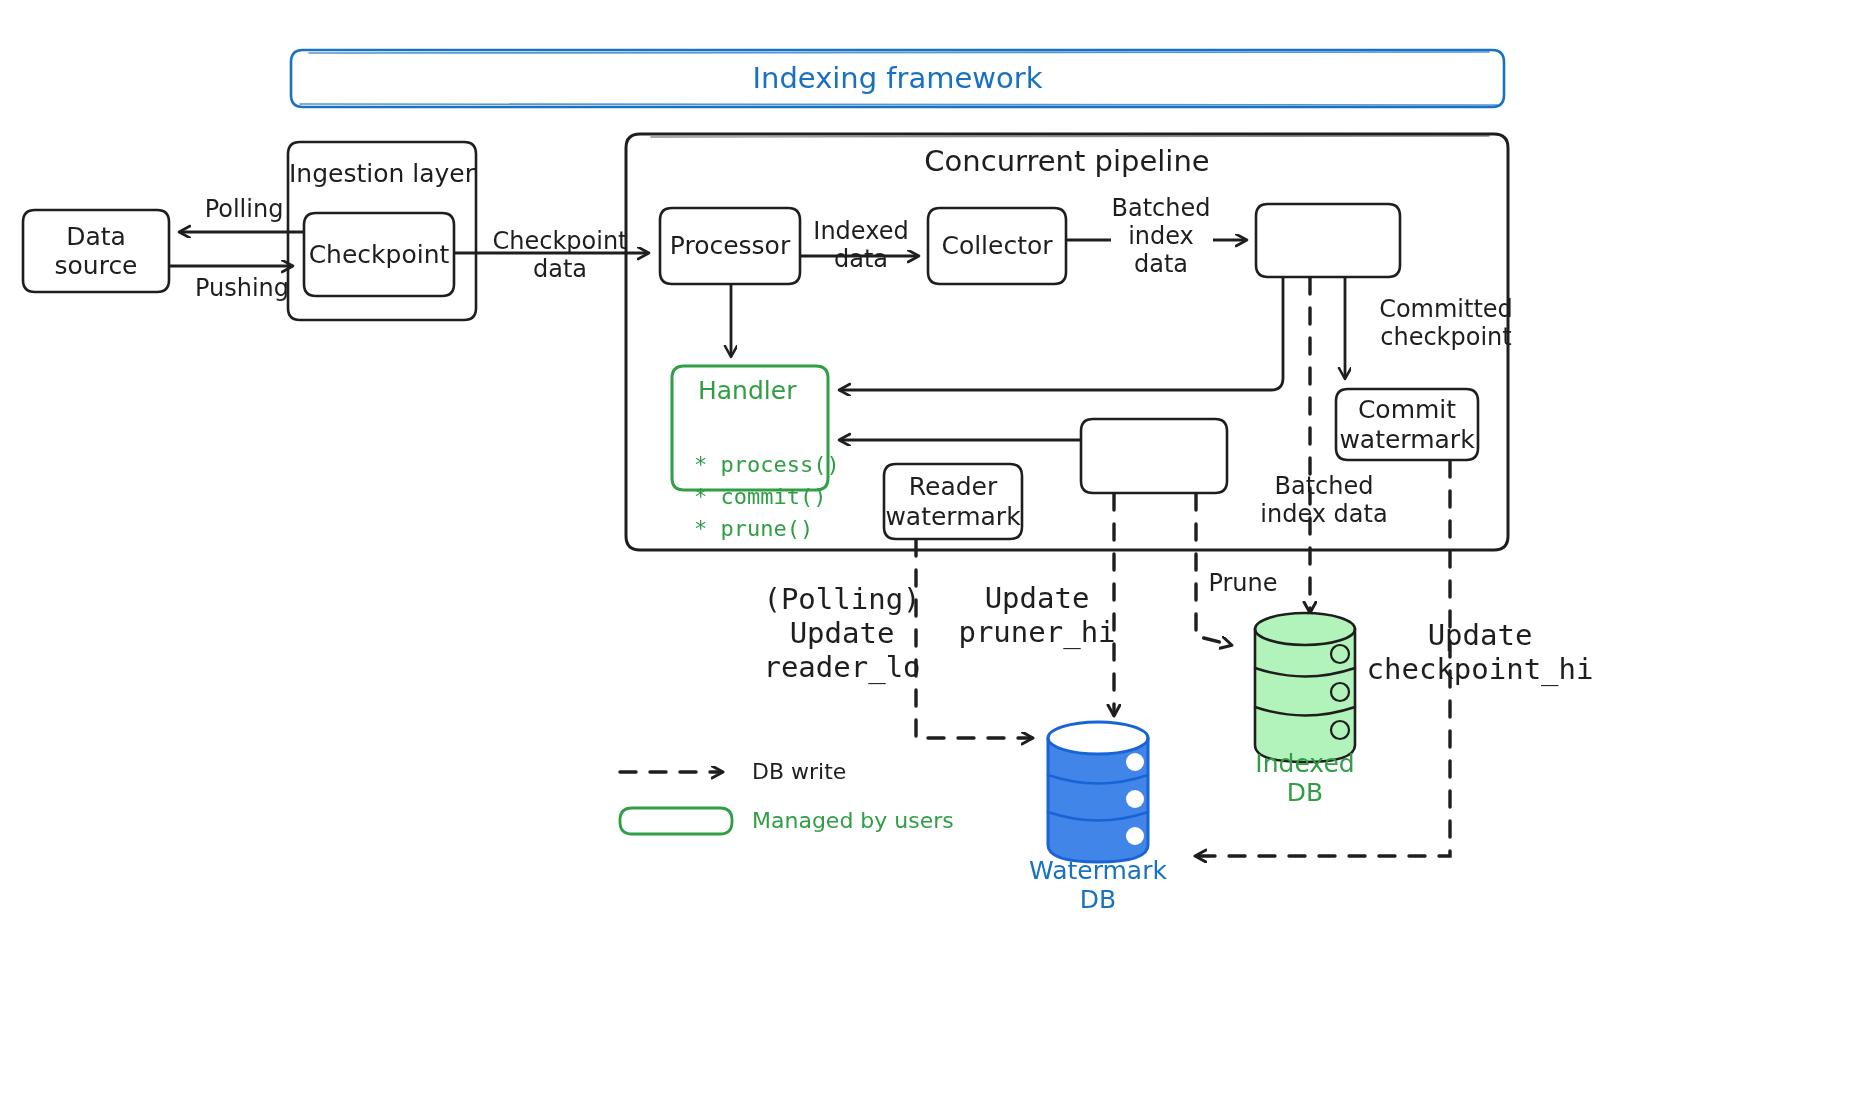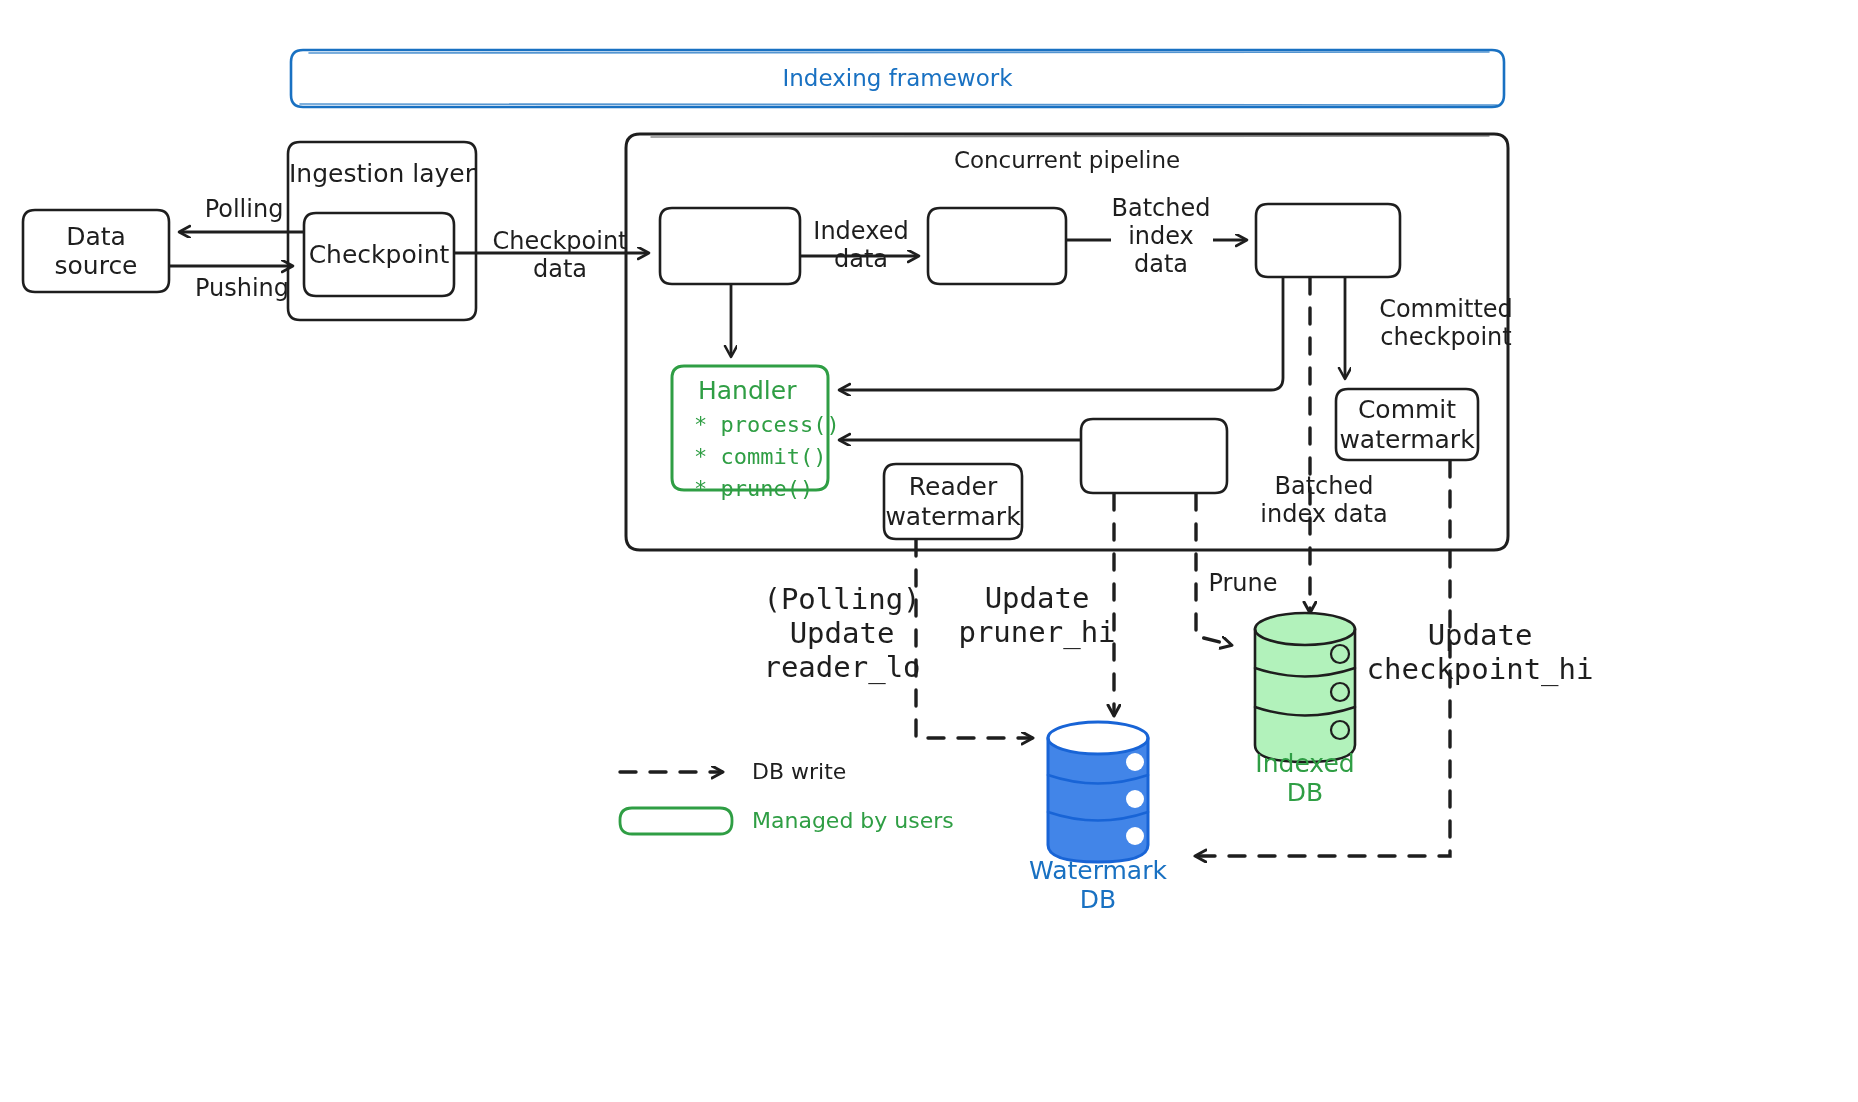--- a/index.html
+++ b/index.html
@@ -39,21 +39,21 @@
     line-height: 1.18;
     white-space: pre-line;
     pointer-events: none;
     font-family: "DejaVu Sans", sans-serif;
   }
   .node-label {
     font-size: 25px;
     color: #1e1e1e;
   }
   .group-title {
-    font-size: 23px;
+    font-size: 29px;
     color: #1e1e1e;
   }
   .group-title.blue {
     color: #1971c2;
   }
   .edge-label {
     font-size: 24px;
     color: #1e1e1e;
   }
   .edge-label.mono {
@@ -78,20 +78,21 @@
     pointer-events: none;
   }
   .handler-method {
     position: absolute;
     font-family: "DejaVu Sans Mono", monospace;
     font-size: 22px;
     color: #2f9e44;
     text-align: right;
     white-space: pre;
     pointer-events: none;
+    margin-top: 40px;
   }
 </style>
 </head>
 <body>
 
 <div id="canvas">
 
   <svg id="svg-layer" viewBox="0 0 1858 1102">
     <defs>
       <marker id="arrowSolid" markerWidth="14" markerHeight="14" refX="11" refY="6" orient="auto" markerUnits="userSpaceOnUse">
@@ -212,20 +213,22 @@
     </g>
   </svg>
 
   <div class="group-title blue" style="left:291px; top:62px; width:1213px; height:33px;">Indexing framework</div>
 
   <div class="node-label" style="left:288px; top:158px; width:188px; height:32px;">Ingestion layer</div>
   <div class="group-title" style="left:626px; top:143px; width:882px; height:36px;">Concurrent pipeline</div>
 
   <div class="node-label" style="left:23px; top:210px; width:146px; height:82px;">Data source</div>
   <div class="node-label" style="left:304px; top:213px; width:150px; height:83px;">Checkpoint</div>
+  <div class="node-label" style="left:660px; top:208px; width:140px; height:76px;">Processor</div>
+  <div class="node-label" style="left:928px; top:208px; width:138px; height:76px;">Collector</div>
   <div class="node-label" style="left:1336px; top:389px; width:142px; height:71px;border-radius:11px;">Commit
 watermark</div>
   <div class="node-label" style="left:884px; top:464px; width:138px; height:75px;">Reader
 watermark</div>
 
   <div class="handler-title" style="left:698px; top:376px;">Handler</div>
   <div class="handler-method" style="left:694px; top:412px;">* process()</div>
   <div class="handler-method" style="left:694px; top:444px;">* commit()</div>
   <div class="handler-method" style="left:694px; top:476px;">* prune()</div>
 

